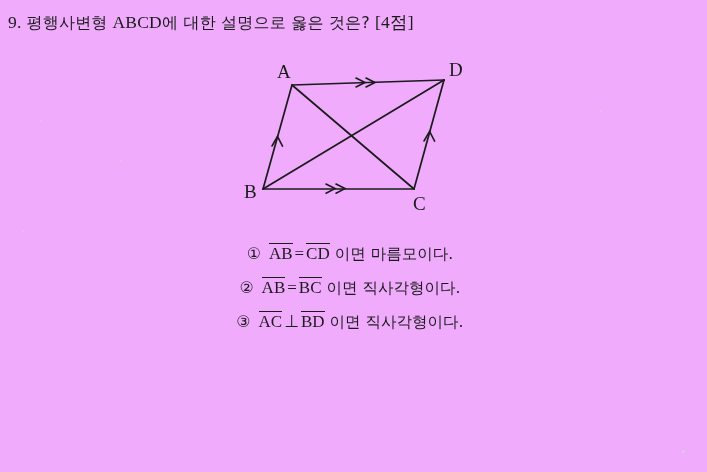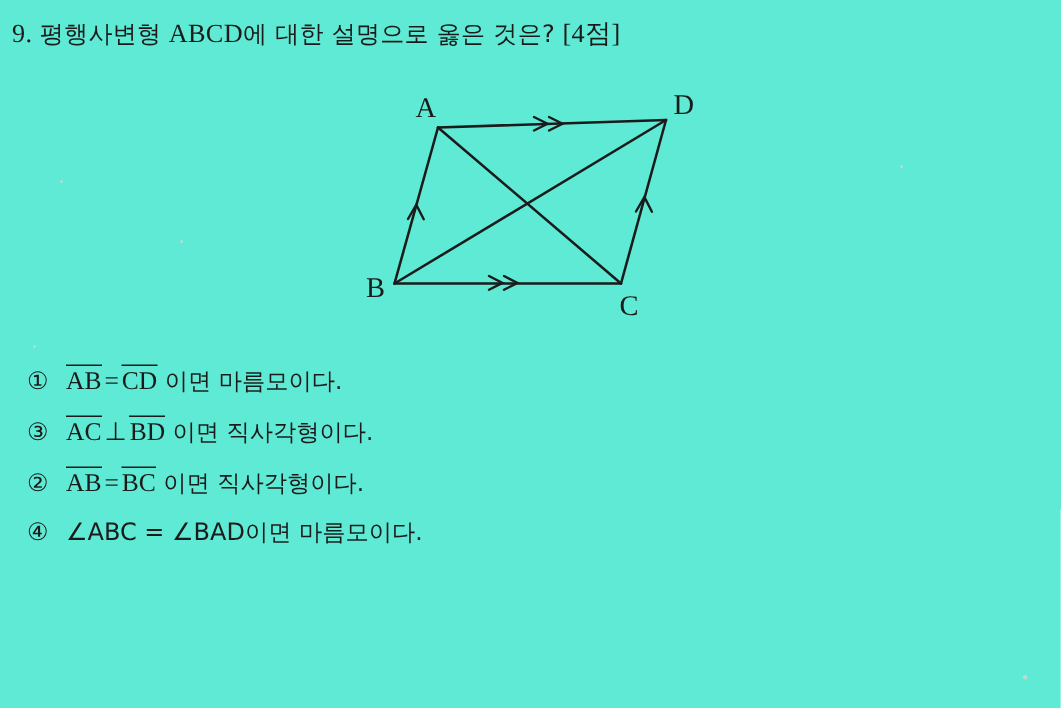--- a/index.html
+++ b/index.html
@@ -11,21 +11,21 @@
     height: 472px;
     background: #ffffff;
     font-family: "Liberation Serif", serif;
     color: #1b1b1b;
     position: relative;
     overflow: hidden;
   }
   .page {
     position: absolute;
     inset: 0;
-    background: #5eead4;
+    background: #f0abfc;
   }
   
   .speck {
     position: absolute;
     background: #d8d5cd;
     border-radius: 50%;
     opacity: .75;
   }
   .question-line {
     position: absolute;
@@ -57,20 +57,21 @@
     position: absolute;
     left: 18px;
     top: 243px;
     width: 660px;
   }
   .choice {
     position: relative;
     height: 34px;
     white-space: nowrap;
     font-size: 16px;
+    text-align: center;
   }
   .circ {
     display: inline-block;
     width: 22px;
     font-family: "DejaVu Sans", sans-serif;
     font-size: 16px;
   }
   .ovl {
     display: inline-block;
     border-top: 1.3px solid #1b1b1b;
@@ -148,29 +149,25 @@
   </div>
 
   <div class="choices">
 
     <div class="choice">
       <span class="circ">①</span>
       <span class="ovl">AB</span><span class="op">=</span><span class="ovl">CD</span><span class="sp"></span><span class="txt">이면 마름모이다.</span>
     </div>
 
     <div class="choice">
-      <span class="circ">③</span>
-      <span class="ovl">AC</span><span class="op">⊥</span><span class="ovl">BD</span><span class="sp"></span><span class="txt">이면 직사각형이다.</span>
-    </div>
-
-    <div class="choice">
       <span class="circ">②</span>
       <span class="ovl">AB</span><span class="op">=</span><span class="ovl">BC</span><span class="sp"></span><span class="txt">이면 직사각형이다.</span>
     </div>
 
     <div class="choice">
-      <span class="circ">④</span>
-      <span class="ang">∠ABC = ∠BAD</span><span class="txt">이면 마름모이다.</span>
+      <span class="circ">③</span>
+      <span class="ovl">AC</span><span class="op">⊥</span><span class="ovl">BD</span><span class="sp"></span><span class="txt">이면 직사각형이다.</span>
     </div>
+
 
 
   </div>
 </div>
 
 </body></html>

